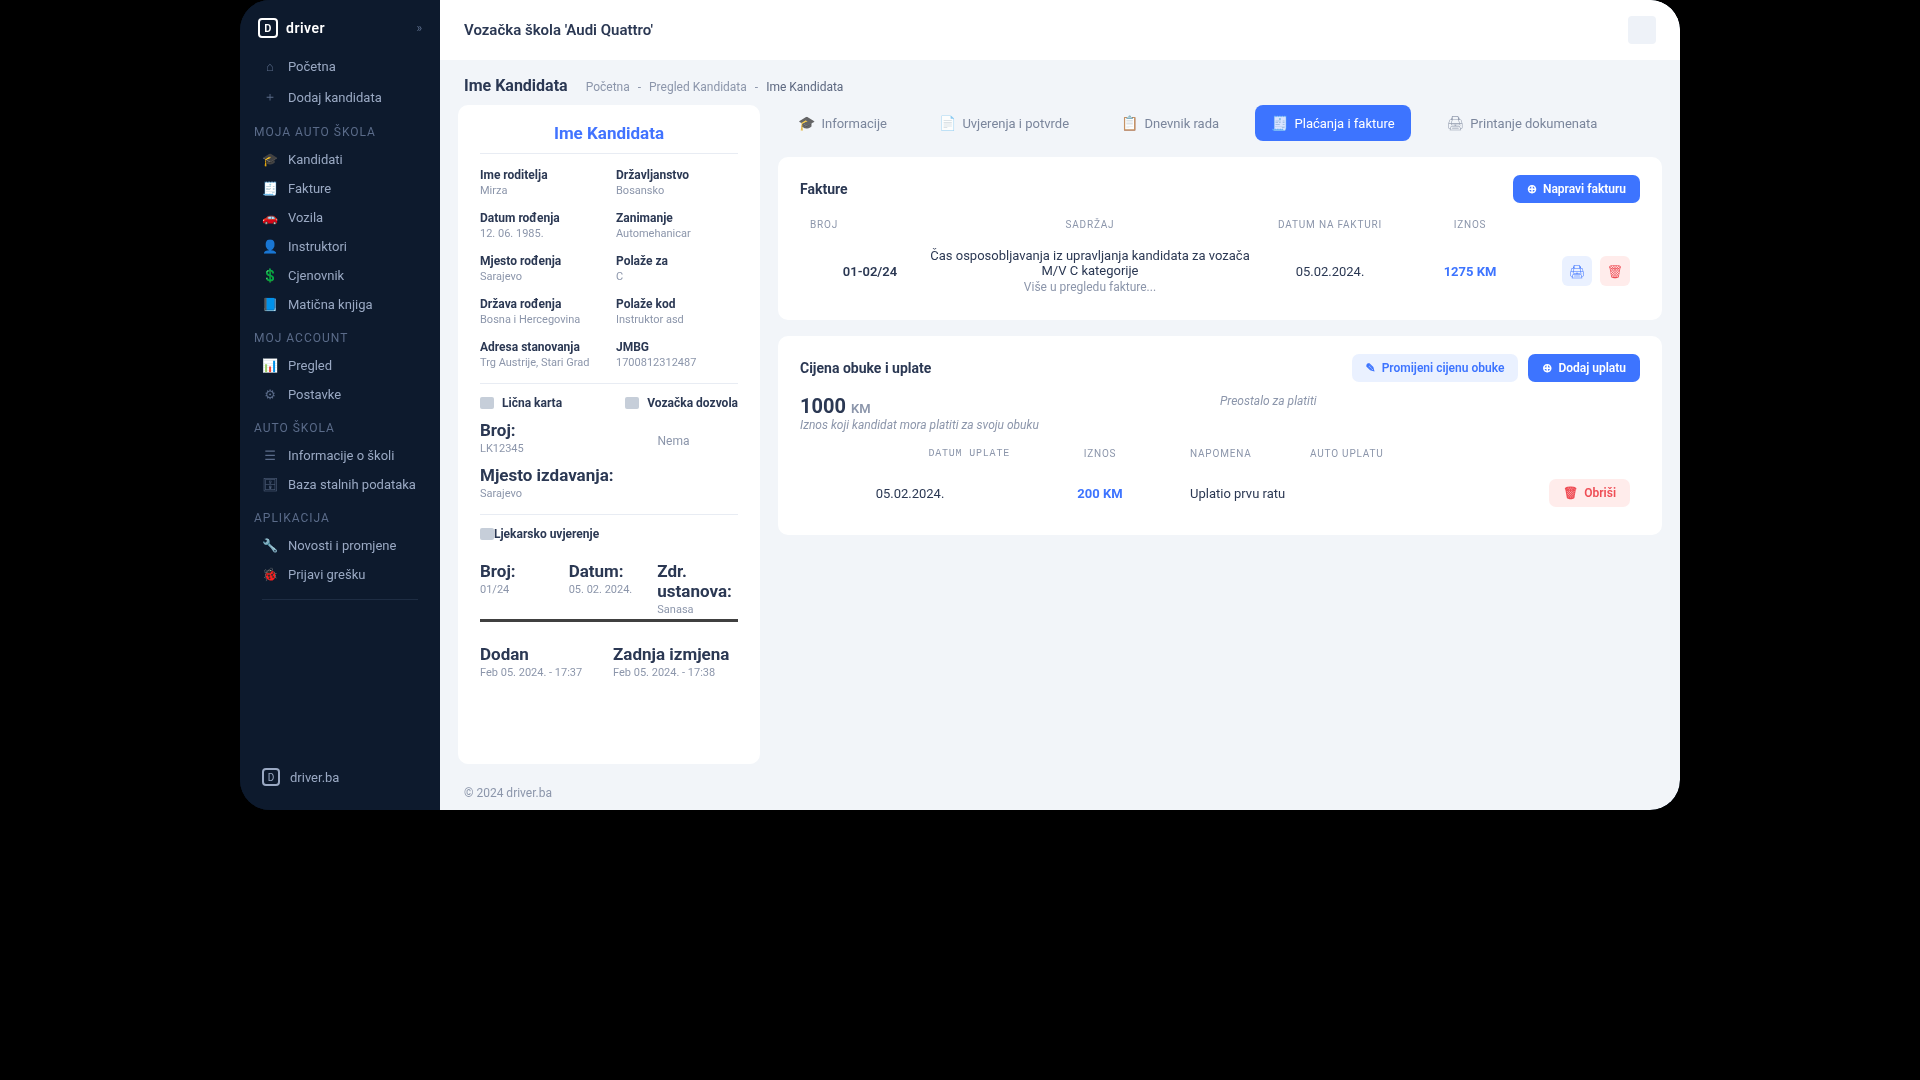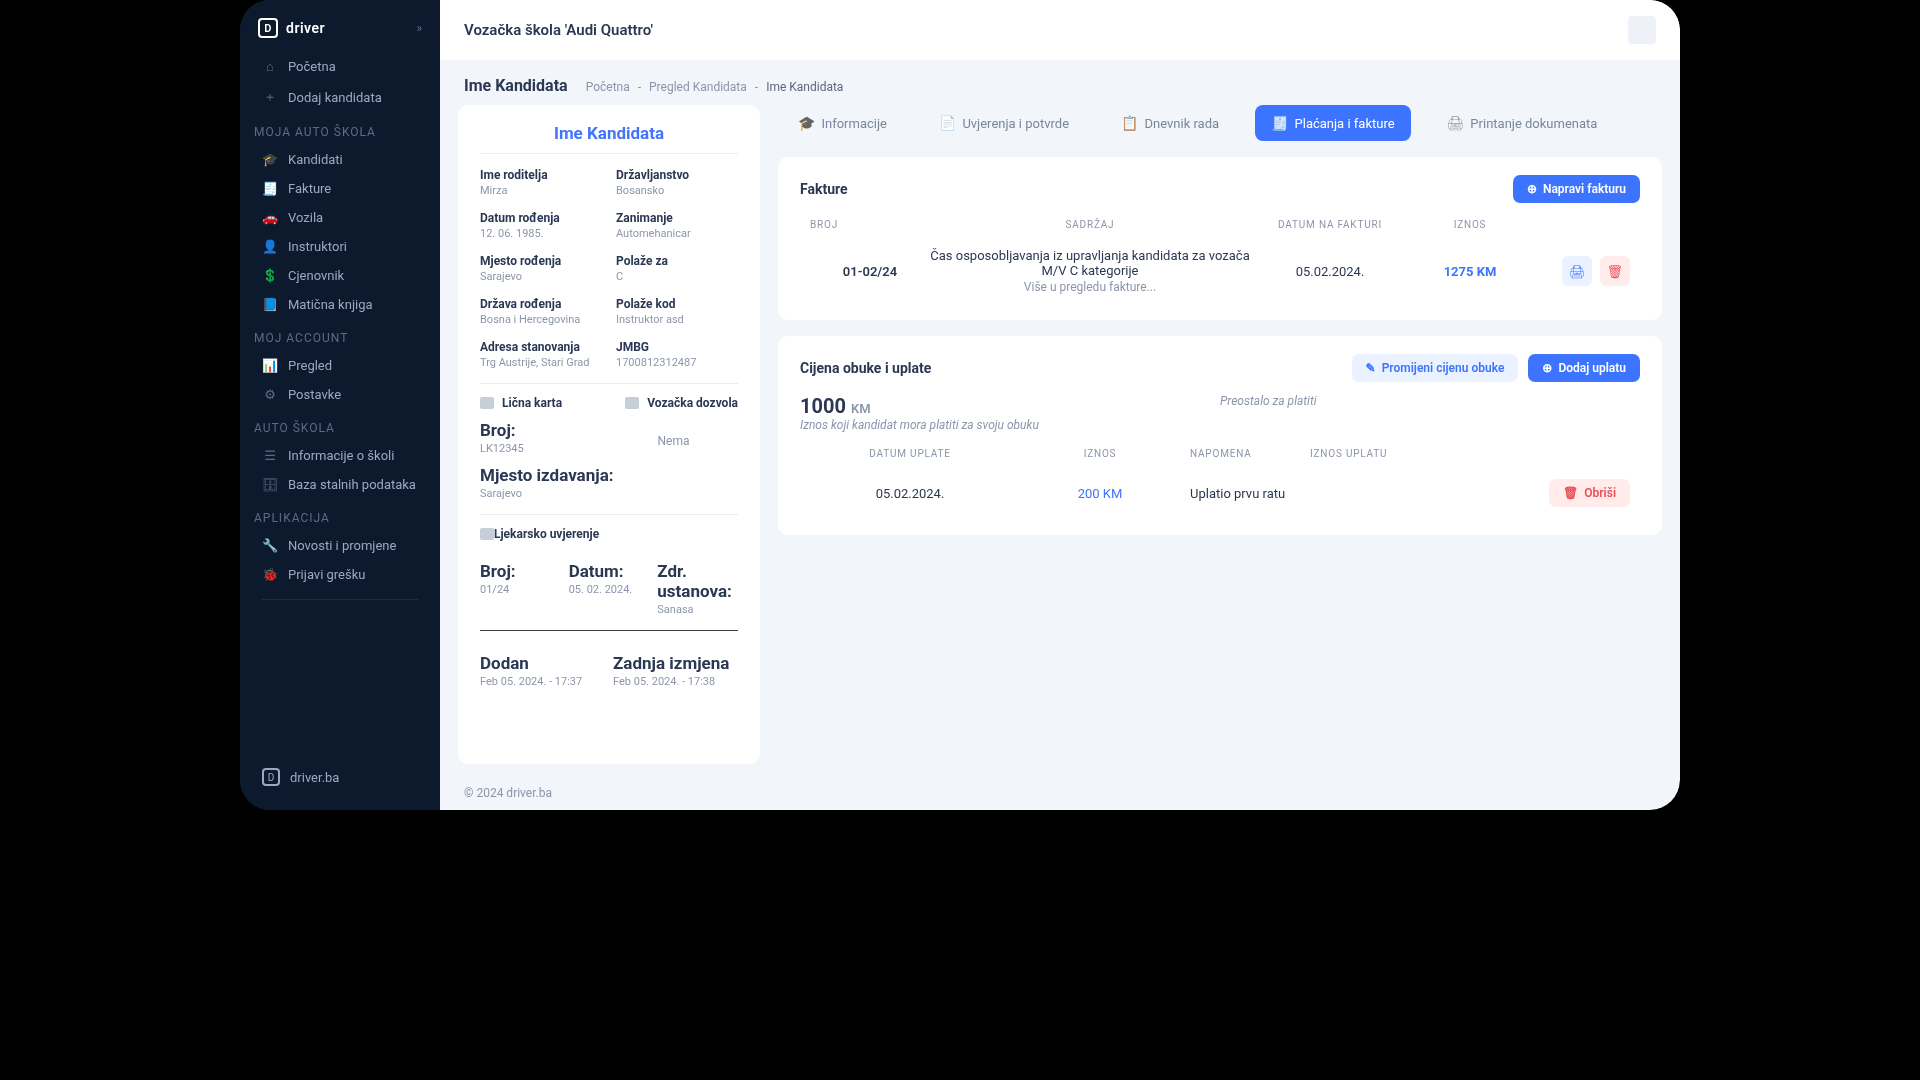--- a/index.html
+++ b/index.html
@@ -31,21 +31,21 @@
 .card-title { color: #4173ff; font-weight: 700; font-size: 17px; text-align: center; padding-bottom: 10px; border-bottom: 1px solid #e8ecf3; }
 .info-grid { display: grid; grid-template-columns: 1fr 1fr; gap: 14px 14px; padding-top: 14px; }
 .info-block .lbl { font-size: 12px; font-weight: 700; color: #2b3853; }
 .info-block .val { font-size: 11px; color: #8c96ab; margin-top: 2px; }
 .sub-head { display: flex; align-items: center; font-size: 12px; font-weight: 700; color: #2b3853; margin-top: 14px; padding-top: 12px; border-top: 1px solid #e8ecf3; }
 .sub-head .ico { width: 14px; height: 12px; background: #c6ced9; border-radius: 2px; }
 .sub-head.inline-pair { display: flex; justify-content: space-between; }
 .sub-label { font-size: 17px; font-weight: 700; color: #2b3853; margin-top: 10px; }
 .sub-val { font-size: 11px; color: #8c96ab; margin-top: 2px; }
 .triple { display: grid; grid-template-columns: 1fr 1fr 1fr; gap: 8px; margin-top: 10px; }
-.double { display: grid; grid-template-columns: 1fr 1fr; gap: 8px; margin-top: 14px; padding-top: 12px; border-top: 1px solid #404040; }
+.double { display: grid; grid-template-columns: 1fr 1fr; gap: 8px; margin-top: 3px; padding-top: 12px; border-top: 3px solid #404040; }
 .center-muted { text-align: center; color: #8c96ab; font-size: 12px; margin-top: 24px; }
 .right-col { flex: 1; display: flex; flex-direction: column; gap: 16px; }
 .tabs { display: flex; gap: 20px; padding: 0 4px; }
 .tab { display: flex; align-items: center; gap: 6px; padding: 10px 16px; font-size: 13px; color: #7b869c; border-radius: 8px; cursor: pointer; }
 .tab.active { background: #3d74ff; color: #fff; }
 .tab .tico { font-size: 14px; color: inherit; opacity: .8; }
 .section-head { display: flex; align-items: center; justify-content: space-between; }
 .section-title { font-size: 14px; font-weight: 700; color: #2b3853; }
 .btn { display: inline-flex; align-items: center; gap: 6px; font-size: 12px; font-weight: 600; padding: 7px 14px; border-radius: 7px; cursor: pointer; border: none; }
 .btn-primary { background: #3d74ff; color: #fff; }
@@ -62,21 +62,21 @@
 .icon-btn { width: 30px; height: 30px; border-radius: 6px; display: flex; align-items: center; justify-content: center; font-size: 13px; cursor: pointer; }
 .icon-print { background: #eaf1ff; color: #3d74ff; }
 .icon-del { background: #ffeceb; color: #ef4d55; }
 .amounts { display: grid; grid-template-columns: 1fr 1fr; margin-top: 12px; }
 .amt-big { font-size: 20px; font-weight: 700; color: #2b3853; }
 .amt-big .cur { font-size: 13px; font-weight: 600; color: #8c96ab; }
 .amt-sub { font-size: 12px; color: #8c96ab; margin-top: 0; font-style: italic; }
 .pay-head { grid-template-columns: 200px 180px 1fr 200px 120px; }
 .pay-row { display: grid; grid-template-columns: 200px 180px 1fr 200px 120px; align-items: center; padding: 10px; }
 .pay-date { font-size: 13px; color: #2b3853; text-align: center; }
-.pay-amt { font-size: 13px; font-weight: 400; color: #3d74ff; text-align: center; }
+.pay-amt { font-size: 13px; font-weight: 700; color: #3d74ff; text-align: center; }
 .pay-note { font-size: 13px; color: #2b3853; }
 .btn-del { background: #ffeceb; color: #ef4d55; }
 .footer { padding: 10px 24px; font-size: 12px; color: #8c96ab; }
 </style>
 </head>
 <body>
 
 <div class="app">
   <aside class="sidebar">
     <div class="logo-row">
@@ -341,24 +341,24 @@
           <div class="amounts">
             <div>
               <div class="amt-big"><span>1000</span> <span class="cur">KM</span></div>
               <div class="amt-sub">Iznos koji kandidat mora platiti za svoju obuku</div>
             </div>
             <div>
               <div class="amt-sub">Preostalo za platiti</div>
             </div>
           </div>
           <div class="table-head pay-head">
-            <div style="text-align:center;">DATUM UPLATE</div>
+            <div style="text-align:right;font-family:Liberation Mono, monospace;">DATUM UPLATE</div>
             <div style="text-align:center;">IZNOS</div>
             <div>NAPOMENA</div>
-            <div>IZNOS UPLATU</div>
+            <div>AUTO UPLATU</div>
             <div></div>
           </div>
           <div id="pay-rows">
               <div class="pay-row">
                 <div class="pay-date">05.02.2024.</div>
     <div class="pay-amt">200 KM</div>
     <div class="pay-note">Uplatio prvu ratu</div>
     <div></div>
     <div style="text-align:right;"><button class="btn btn-del"><span>🗑</span> Obriši</button></div>
               </div>

